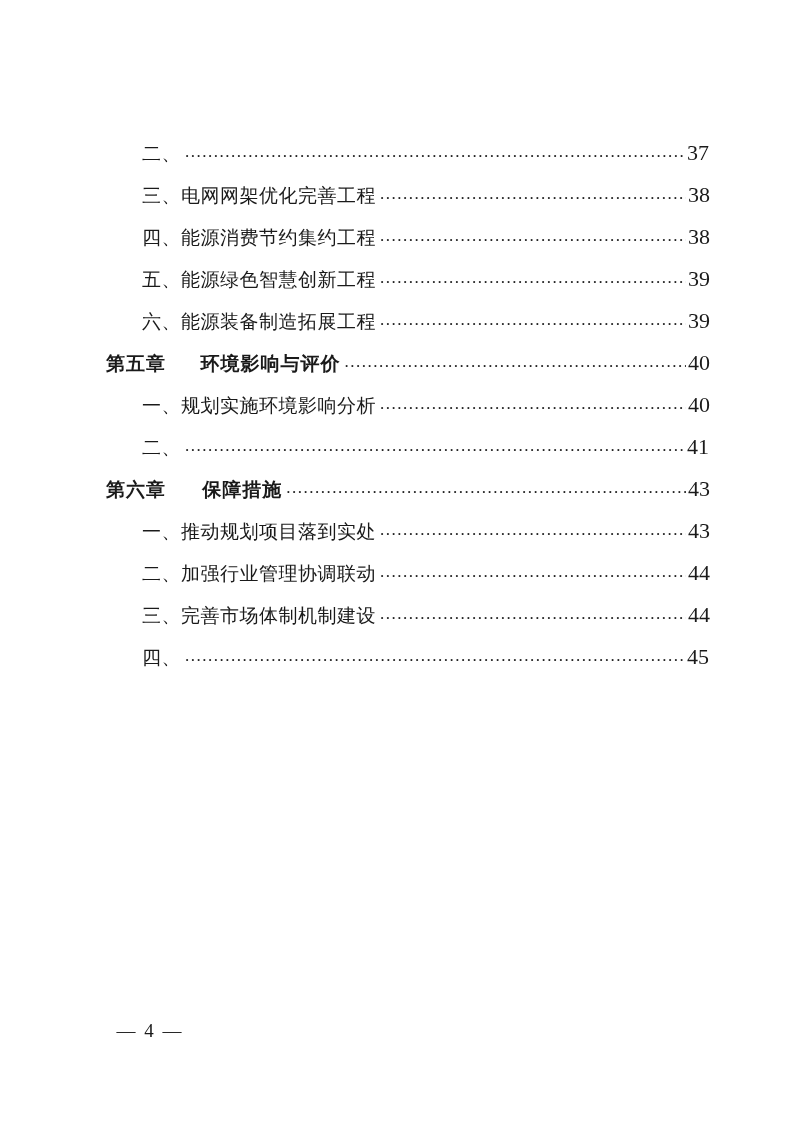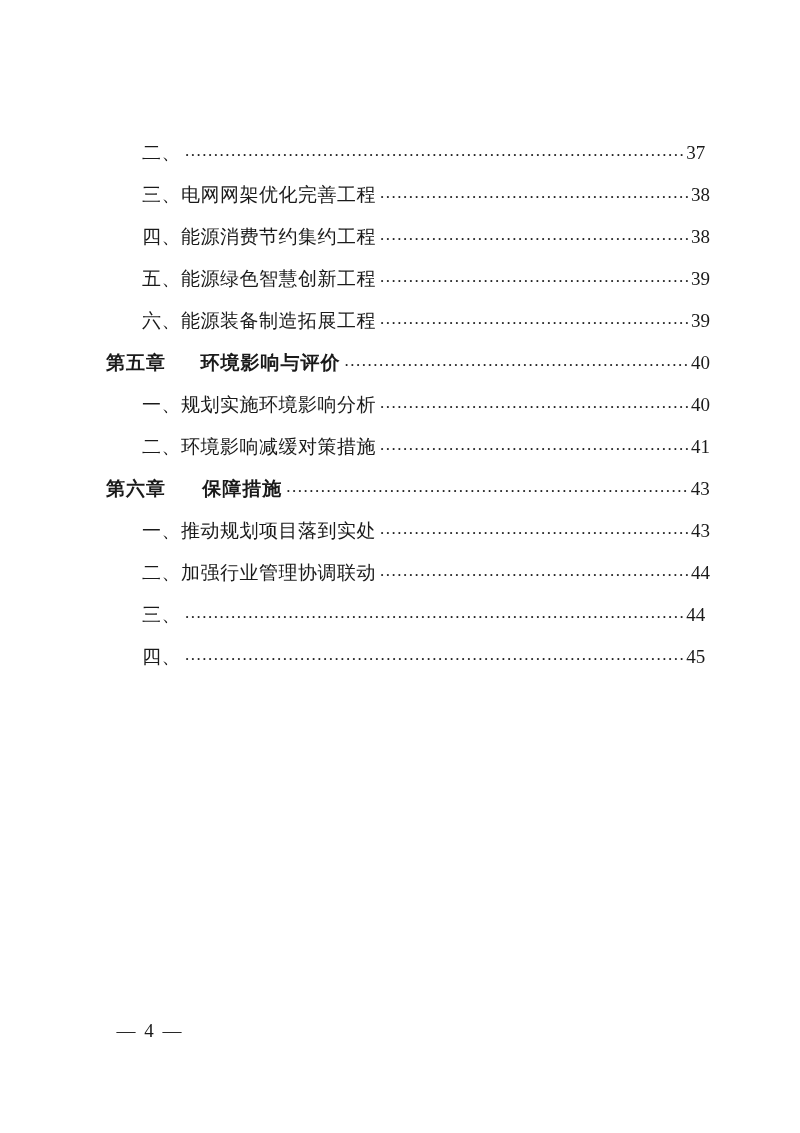--- a/index.html
+++ b/index.html
@@ -67,22 +67,22 @@
     top: -3px;
     color: #222;
     font-size: 17px;
     letter-spacing: 1.5px;
   }
   .leader::after {
     content: "......................................................................................................";
   }
   .pageno {
     width: 28px;
-    text-align: left;
-    font-size: 19px;
+    text-align: center;
+    font-size: 22px;
   }
   .footer {
     position: absolute;
     left: 0;
     top: 1020px;
     width: 800px;
     text-align: center;
     font-size: 19px;
     letter-spacing: 2px;
   }
@@ -142,21 +142,20 @@
 
     <div class="toc-row indent-section">
       <span class="label">一、</span>
       <span class="title">规划实施环境影响分析</span>
       <span class="leader"></span>
       <span class="pageno">40</span>
     </div>
 
     <div class="toc-row indent-section">
       <span class="label">二、</span>
-      <span class="title">环境影响减缓对策措施</span>
       <span class="leader"></span>
       <span class="pageno">41</span>
     </div>
 
     <div class="toc-row indent-chapter">
       <span class="label label-chapter">第六章</span>
       <span class="gap-chapter"></span>
       <span class="title title-chapter">保障措施</span>
       <span class="leader"></span>
       <span class="pageno">43</span>
@@ -171,20 +170,21 @@
 
     <div class="toc-row indent-section">
       <span class="label">二、</span>
       <span class="title">加强行业管理协调联动</span>
       <span class="leader"></span>
       <span class="pageno">44</span>
     </div>
 
     <div class="toc-row indent-section">
       <span class="label">三、</span>
+      <span class="title">完善市场体制机制建设</span>
       <span class="leader"></span>
       <span class="pageno">44</span>
     </div>
 
     <div class="toc-row indent-section">
       <span class="label">四、</span>
       <span class="leader"></span>
       <span class="pageno">45</span>
     </div>
 

